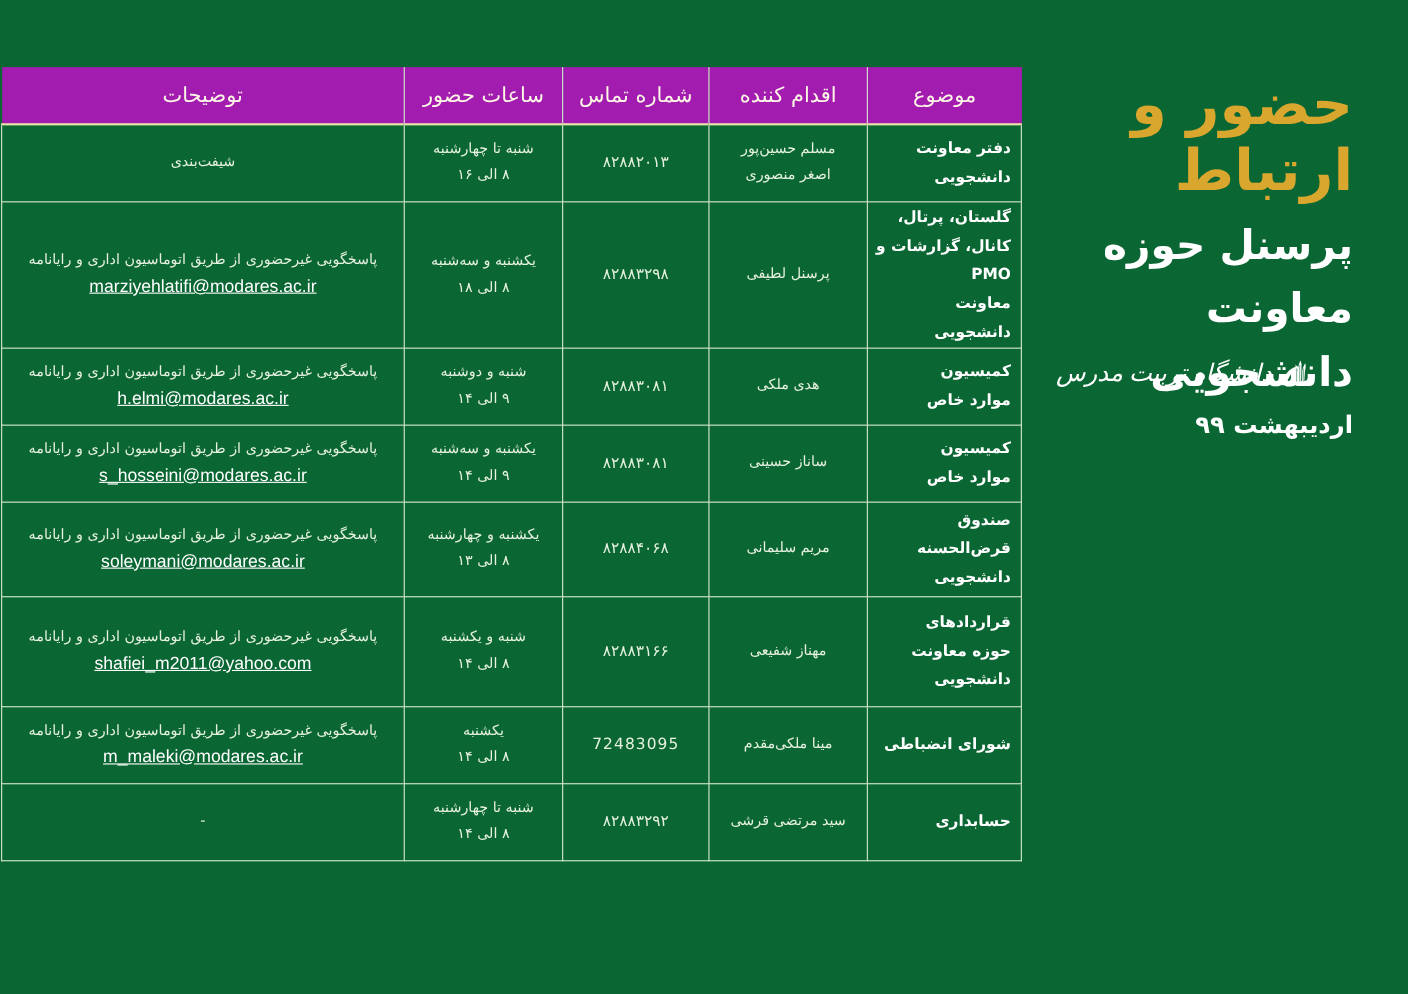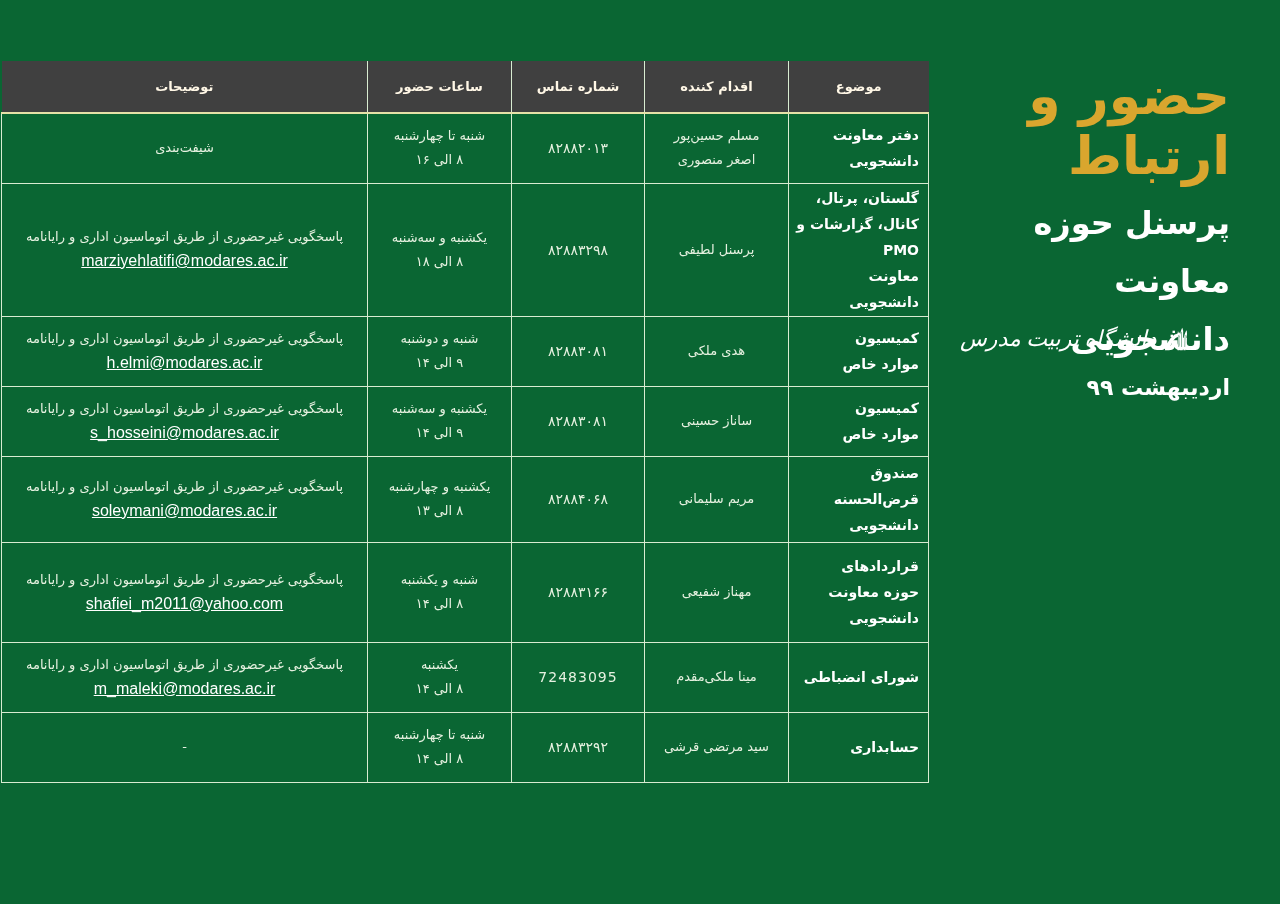--- a/index.html
+++ b/index.html
@@ -27,24 +27,24 @@
       direction: rtl;
       table-layout: fixed;
     }
     th, td {
       border: 1px solid #d9ecd2;
       text-align: center;
       vertical-align: middle;
       padding: 0 6px;
     }
     th {
-      background: #404040;
+      background: #a21caf;
       color: #fff7e6;
-      font-size: 13px;
-      font-weight: bold;
+      font-size: 19px;
+      font-weight: normal;
       height: 51px;
       border-top: none;
       border-bottom: 2px solid #e6e2a8;
     }
     table tr:first-child th:first-child { border-right: none; }
     table tr:first-child th:last-child { border-left: none; }
     td {
       font-size: 13px;
       color: #e6f1e0;
       line-height: 24px;
@@ -88,21 +88,21 @@
       text-align: right;
     }
     .side .title {
       font-size: 52px;
       font-weight: bold;
       color: #d9a62e;
       margin: 0;
       line-height: 60px;
     }
     .side .subtitle {
-      font-size: 32px;
+      font-size: 37px;
       font-weight: bold;
       color: #ffffff;
       line-height: 58px;
       margin-top: 8px;
     }
     .side .date {
       font-size: 22px;
       font-weight: bold;
       color: #ffffff;
       line-height: 32px;

